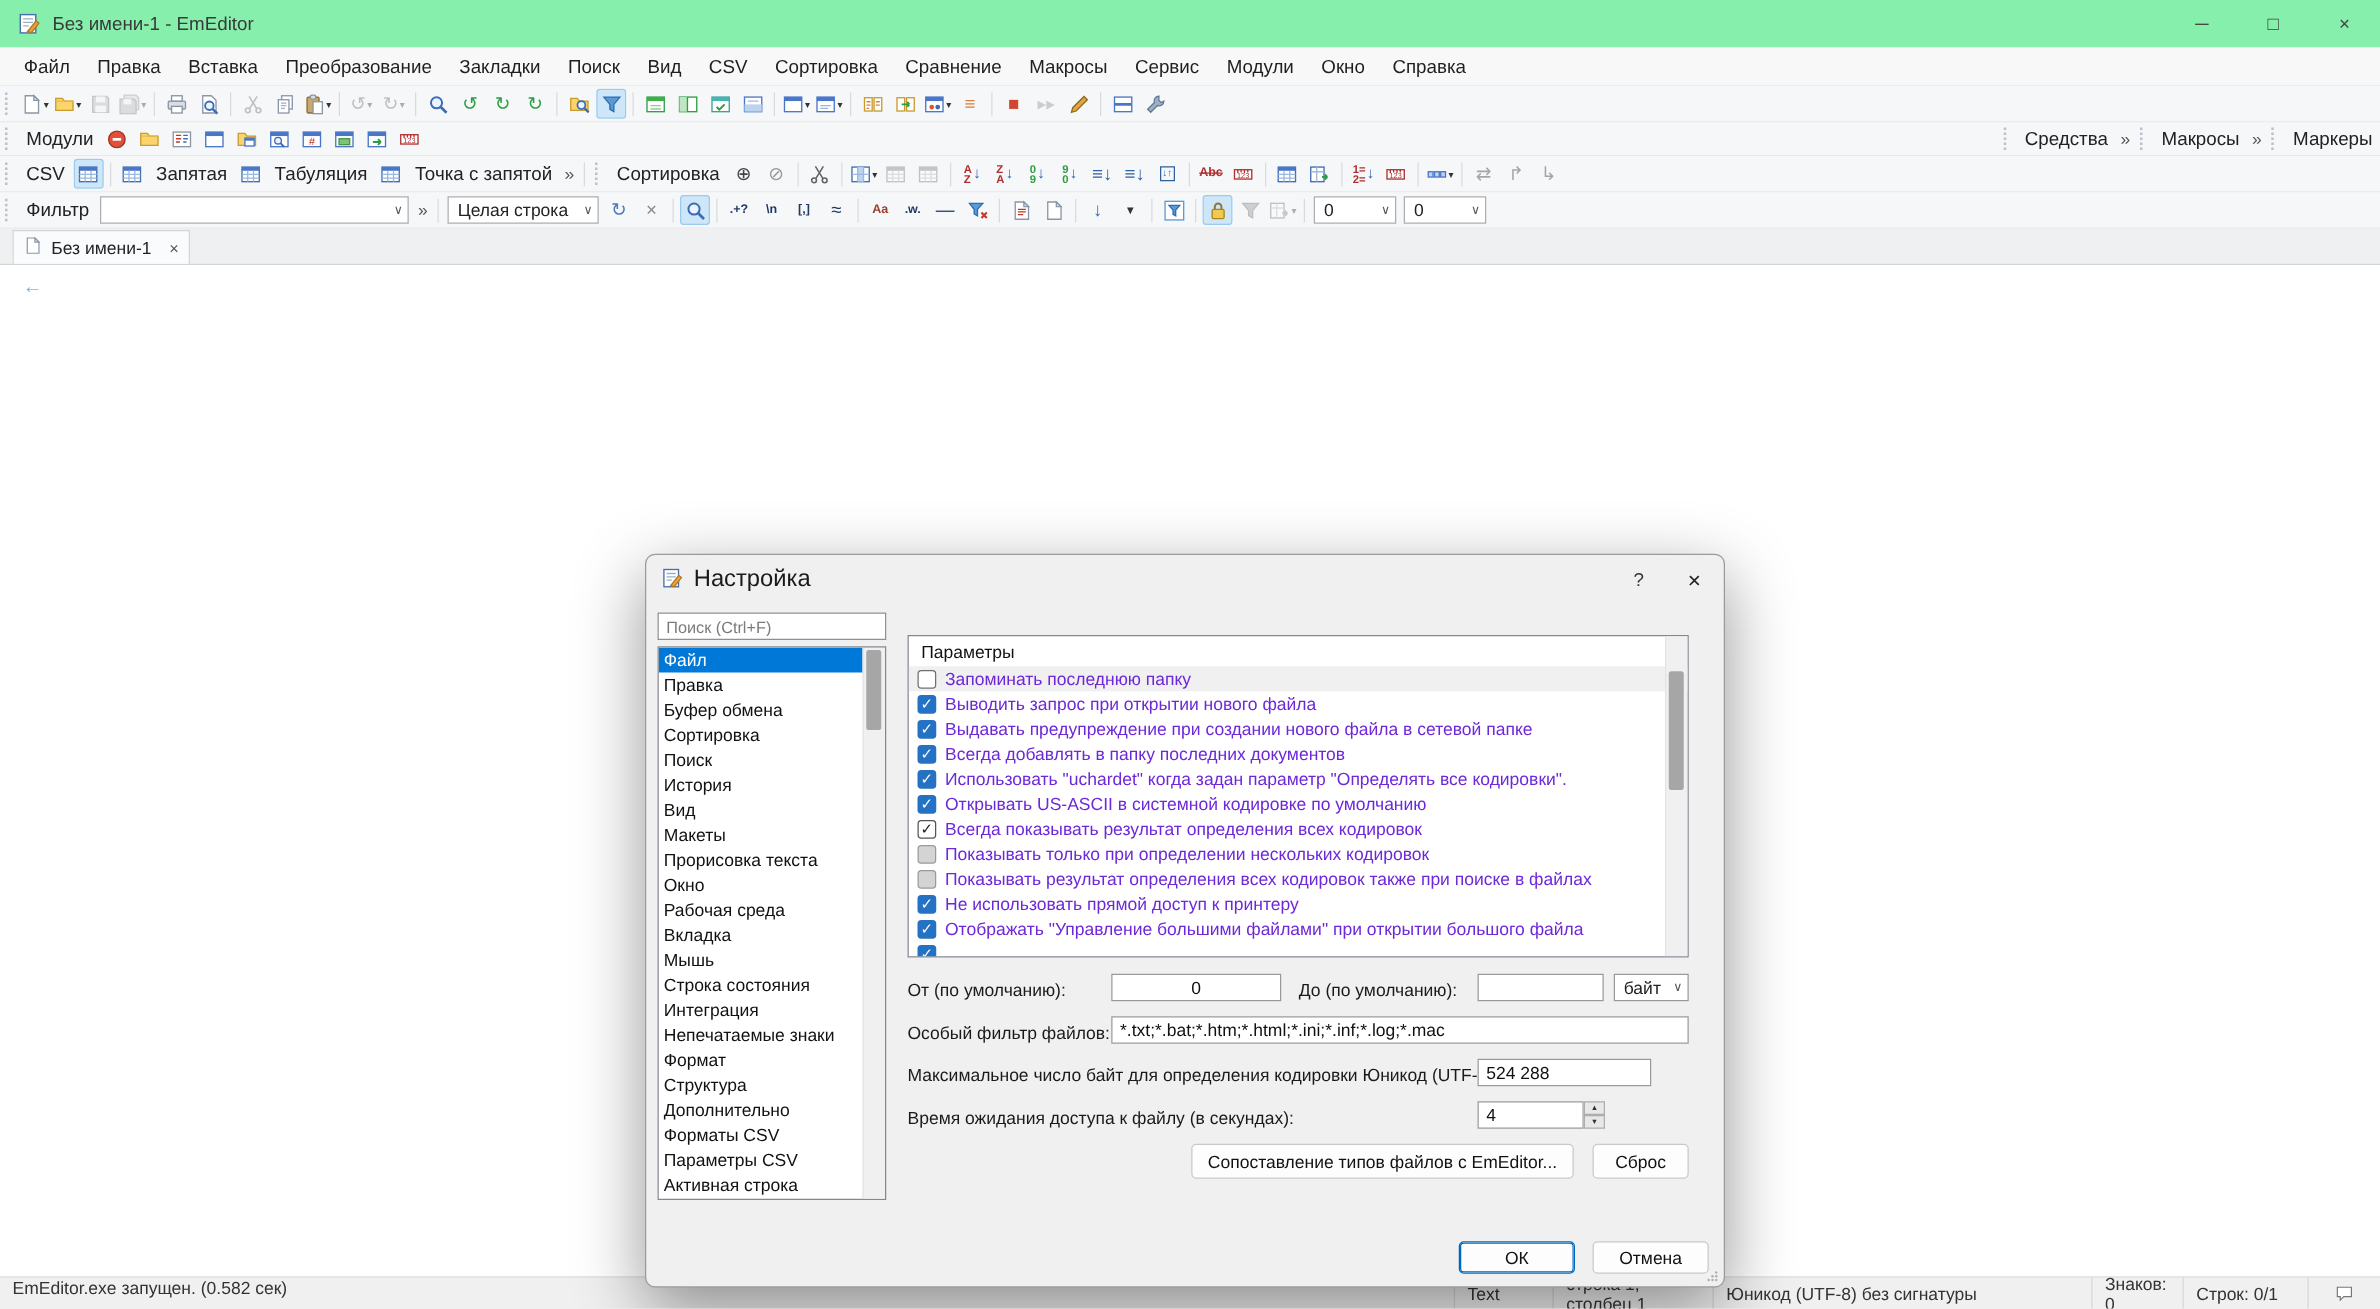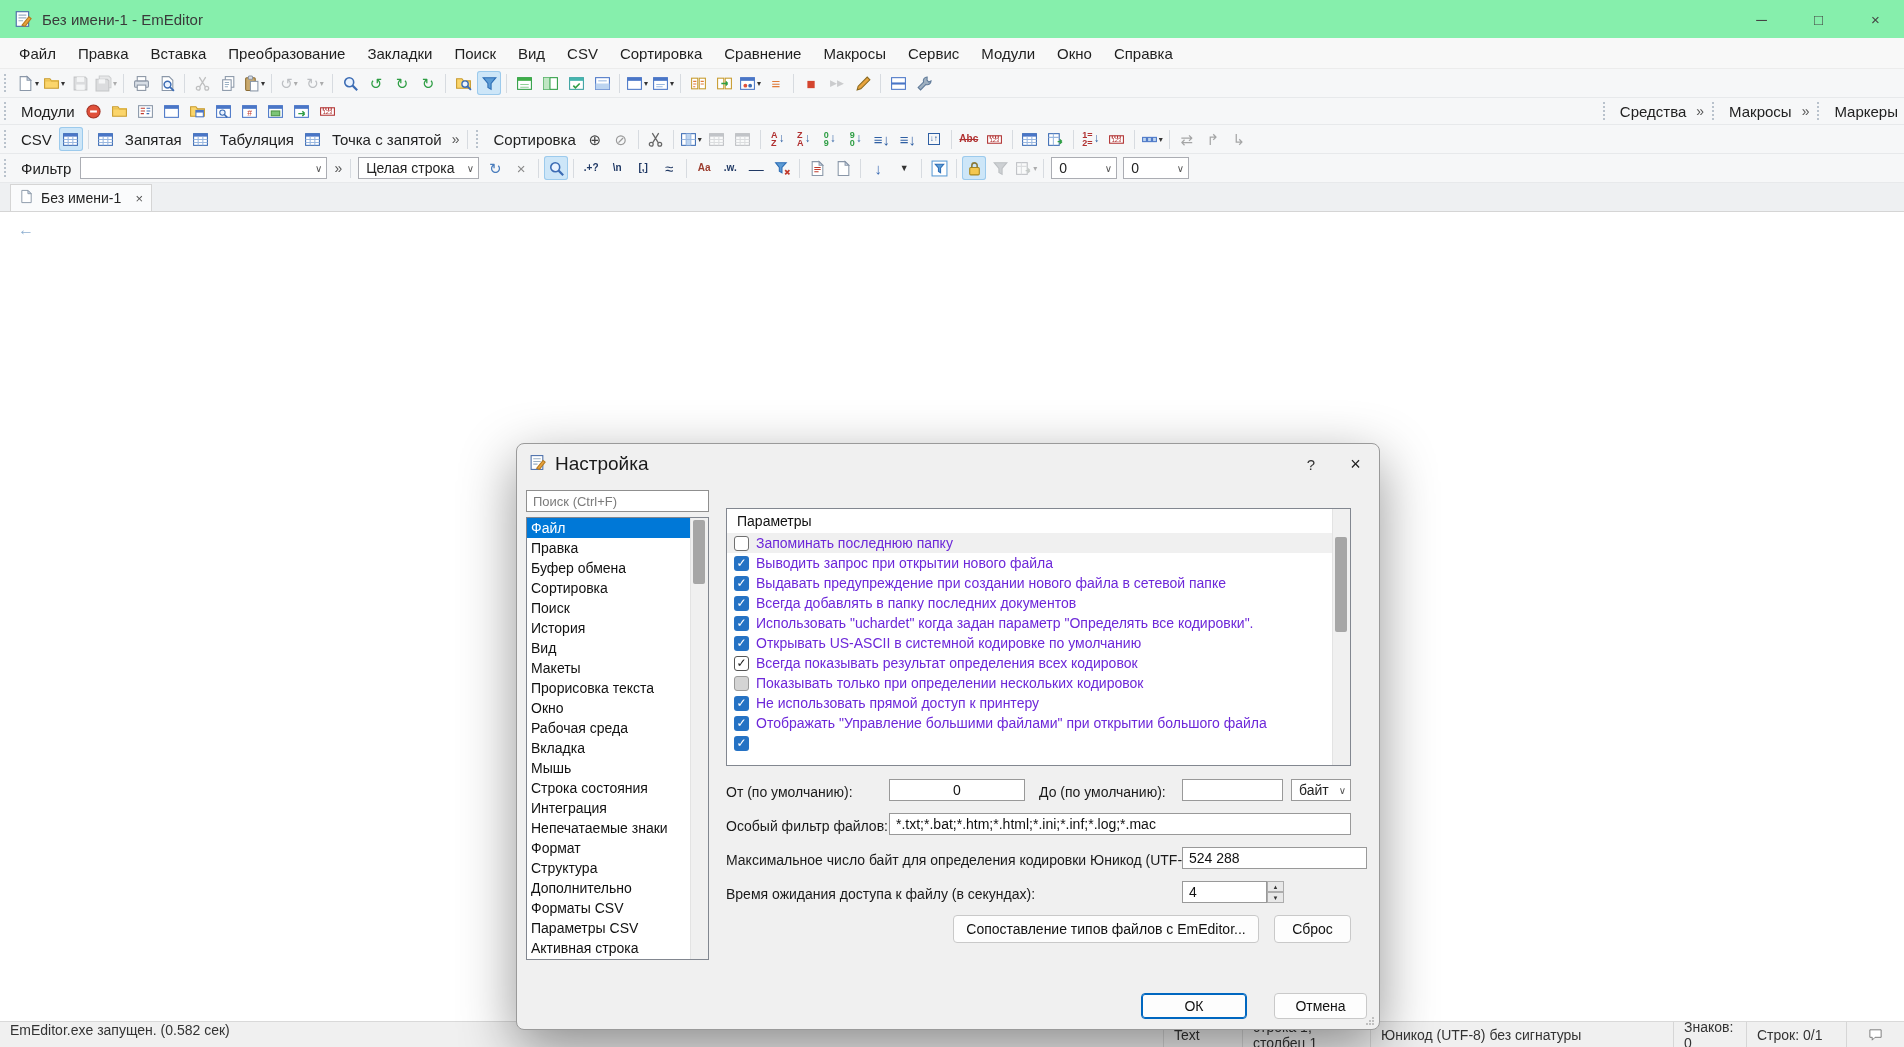--- a/index.html
+++ b/index.html
@@ -970,20 +970,24 @@
             </div>
             <div class="opt-row">
               <span class="cb system-checked">✓</span>
               <span class="opt-label">Всегда показывать результат определения всех кодировок</span>
             </div>
             <div class="opt-row">
               <span class="cb disabled"></span>
               <span class="opt-label">Показывать только при определении нескольких кодировок</span>
             </div>
             <div class="opt-row">
+              <span class="cb disabled"></span>
+              <span class="opt-label">Показывать результат определения всех кодировок также при поиске в файлах</span>
+            </div>
+            <div class="opt-row">
               <span class="cb checked">✓</span>
               <span class="opt-label">Не использовать прямой доступ к принтеру</span>
             </div>
             <div class="opt-row">
               <span class="cb checked">✓</span>
               <span class="opt-label">Отображать "Управление большими файлами" при открытии большого файла</span>
             </div>
             <div class="opt-row">
               <span class="cb checked">✓</span>
               <span class="opt-label"></span>
@@ -1000,33 +1004,33 @@
       <input class="f-input" readonly="" style="left: 665px; top: 335px; width: 101px;" value="">
       <div class="dcombo" style="left:774px;top:335px;width:60px">
         <span>байт</span>
         <span class="carr">∨</span>
       </div>
 
       <span class="f-label" style="left:209px;top:374px">Особый фильтр файлов:</span>
       <input class="f-input" readonly="" style="left: 372px; top: 369px; width: 462px;" value="*.txt;*.bat;*.htm;*.html;*.ini;*.inf;*.log;*.mac">
 
       <span class="f-label" style="left:209px;top:408px">Максимальное число байт для определения кодировки Юникод (UTF-8):</span>
-      <input class="f-input" readonly="" style="left: 665px; top: 403px; width: 185px;" value="524 288">
+      <input class="f-input" readonly="" style="left: 665px; top: 403px; width: 139px;" value="524 288">
 
       <span class="f-label" style="left:209px;top:442px">Время ожидания доступа к файлу (в секундах):</span>
       <input class="f-input" readonly="" style="left: 665px; top: 437px; width: 85px;" value="4">
       <div class="spin" style="left:750px;top:437px">
         <span>▲</span>
         <span>▼</span>
       </div>
 
       <div class="dbtn" style="left:436px;top:471px;width:306px;height:28px">Сопоставление типов файлов с EmEditor...</div>
       <div class="dbtn" style="left:757px;top:471px;width:77px;height:28px">Сброс</div>
 
-      <div class="dbtn primary" style="left:624px;top:549px;width:106px;height:26px">ОК</div>
+      <div class="dbtn primary" style="left:650px;top:549px;width:93px;height:26px">ОК</div>
       <div class="dbtn" style="left:757px;top:549px;width:93px;height:26px">Отмена</div>
 
       <span class="rgrip"><svg viewBox="0 0 12 12">
             <g fill="#b0b0b0">
               <circle cx="9" cy="3" r="1"></circle>
               <circle cx="6" cy="6" r="1"></circle>
               <circle cx="9" cy="6" r="1"></circle>
               <circle cx="3" cy="9" r="1"></circle>
               <circle cx="6" cy="9" r="1"></circle>
               <circle cx="9" cy="9" r="1"></circle>

